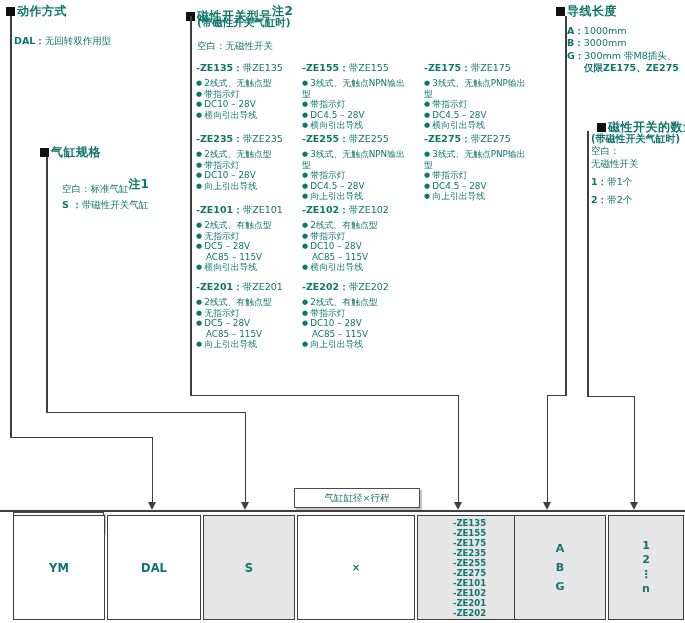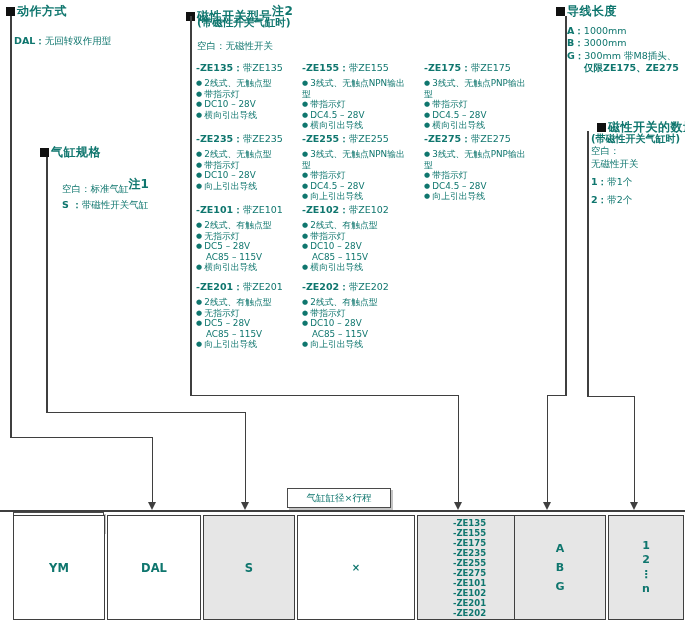--- a/index.html
+++ b/index.html
@@ -173,21 +173,21 @@
   <div class="ln" style="left:547px;top:395px;width:19px;height:1px;"></div>
   <div class="ln" style="left:547px;top:395px;width:1px;height:108px;"></div>
   <div class="arrow" style="left:543px;top:502px;"></div>
 
   <div class="ln" style="left:587px;top:131px;width:2px;height:266px;"></div>
   <div class="ln" style="left:587px;top:396px;width:48px;height:1px;"></div>
   <div class="ln" style="left:634px;top:396px;width:1px;height:107px;"></div>
   <div class="arrow" style="left:630px;top:502px;"></div>
 
   <div class="tlabel" style="left:13px;width:91px;margin-top:24px;">基本型号</div>
-  <div class="tlabel" style="left:287px;width:104px;">气缸缸径×行程</div>
+  <div class="tlabel" style="left:294px;width:126px;">气缸缸径×行程</div>
   <div class="rule"></div>
 
   <div class="cell cell-base" style="left:13px;width:92px;">
       <div class="cline">YM</div>
     </div>
   <div class="cell cell-action" style="left:107px;width:94px;">
       <div class="cline">DAL</div>
     </div>
   <div class="cell cell-spec shaded" style="left:203px;width:92px;">
       <div class="cline">S</div>

